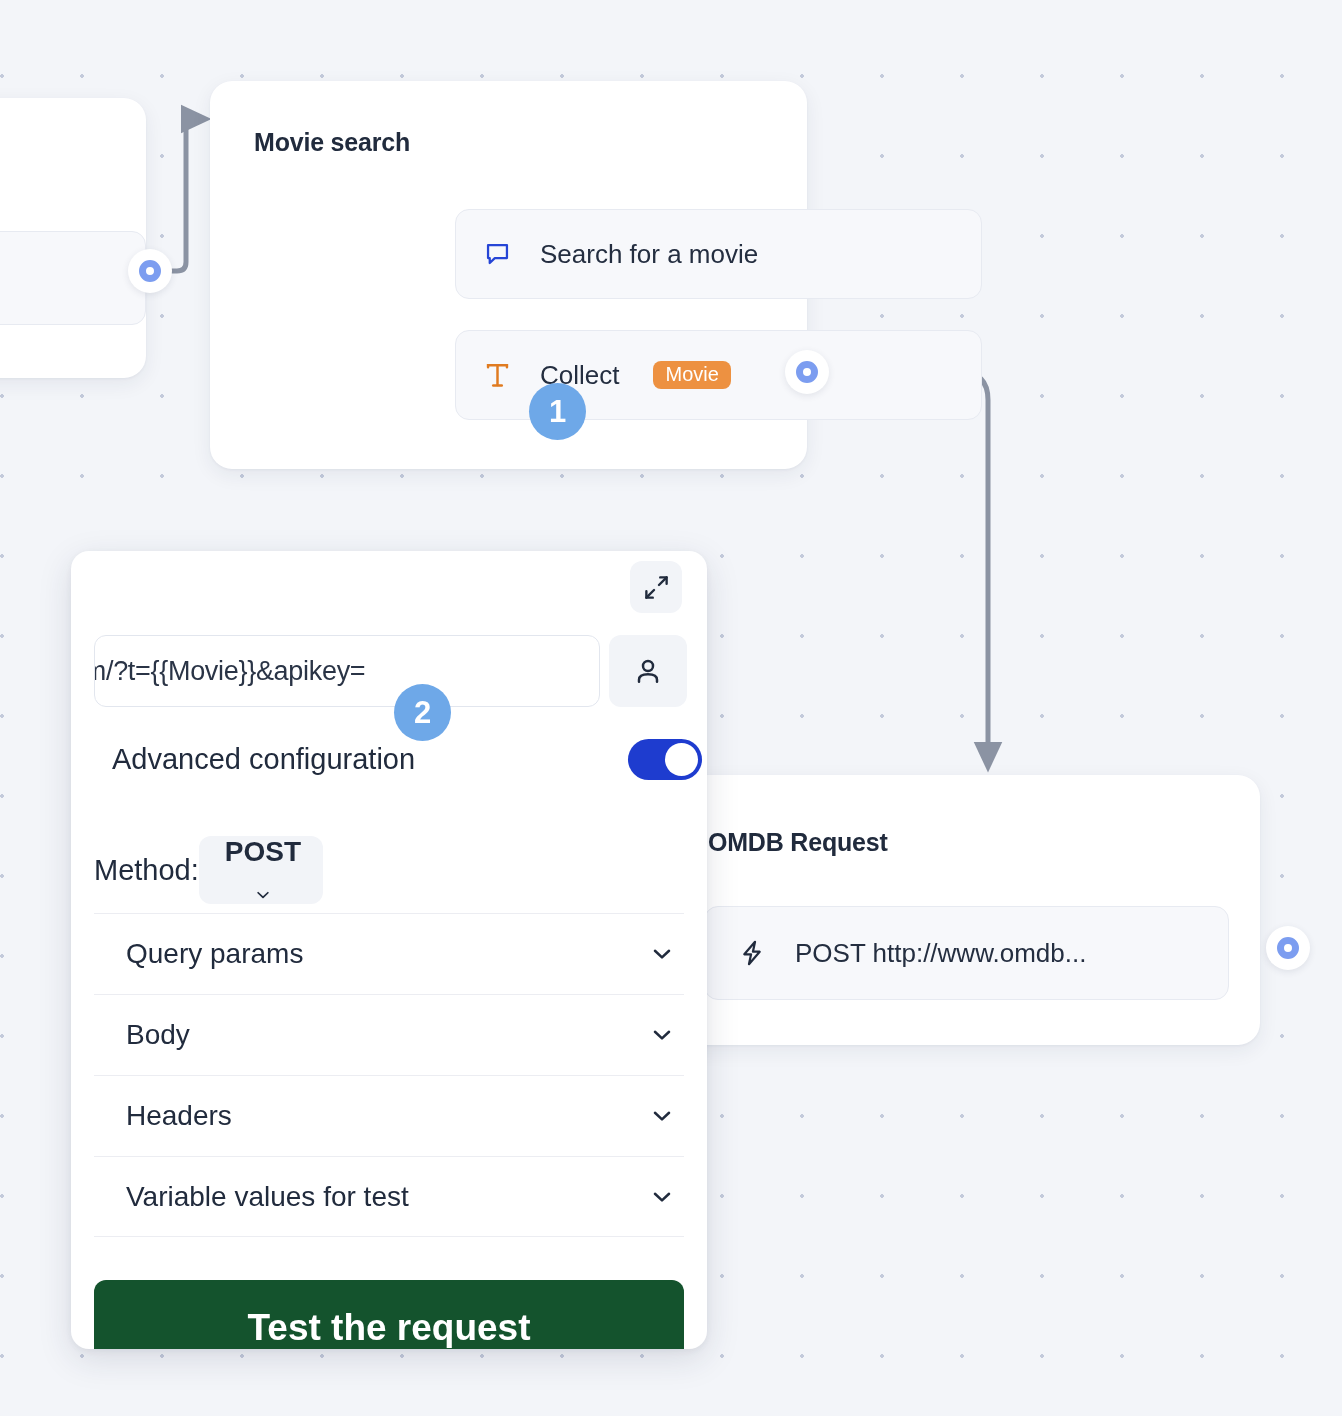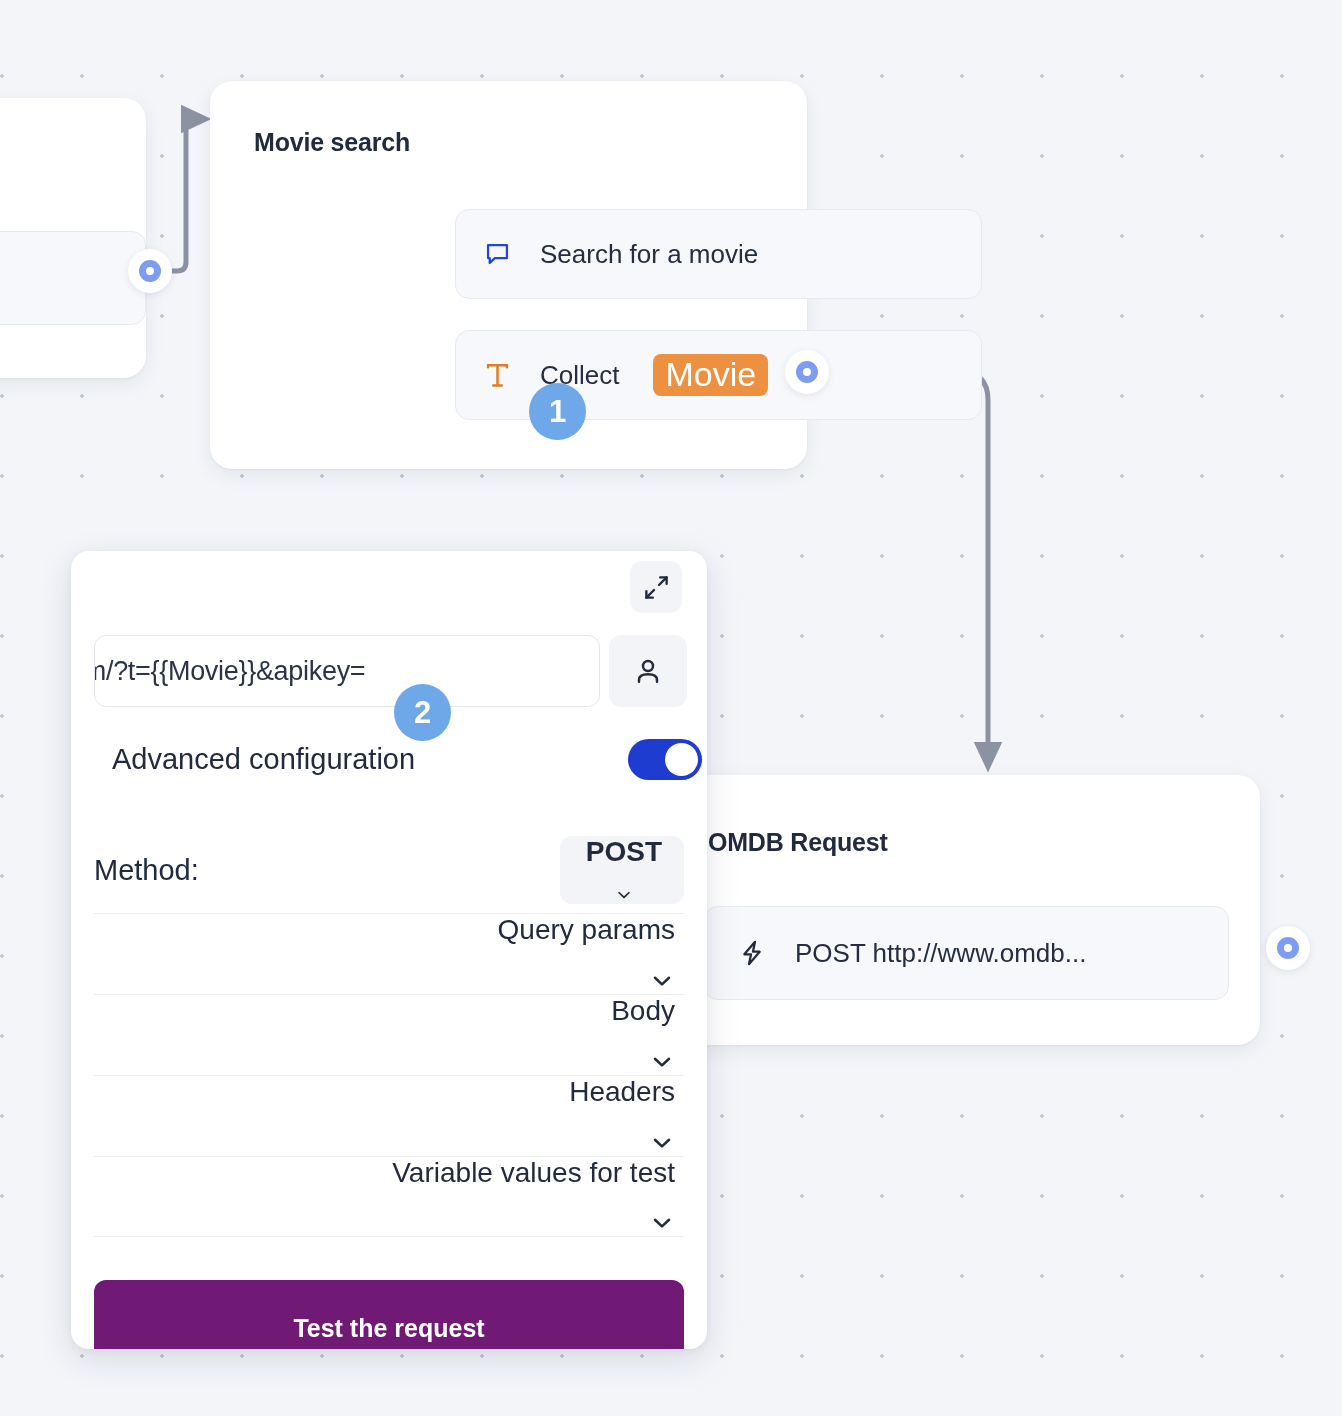--- a/index.html
+++ b/index.html
@@ -77,21 +77,21 @@
   #node-movie-search .node-row { position: absolute; left: 245px; width: 527px; height: 90px; padding: 0 26px; }
   #node-movie-search .row-1 { top: 128px; }
   #node-movie-search .row-2 { top: 249px; }
 
   .var-chip {
     display: inline-block;
     background: #ed9141;
     color: #ffffff;
     border-radius: 8px;
     padding: 3px 12px 5px;
-    font-size: 34px;
+    font-size: 20px;
     line-height: 1;
     margin-left: 6px;
   }
 
   
   #node-partial {
     left: -150px;
     top: 98px;
     width: 296px;
     height: 280px;
@@ -245,21 +245,20 @@
     border-radius: 50%;
     background: #ffffff;
   }
   .method-row {
     position: absolute;
     left: 23px;
     top: 285px;
     width: 590px;
     display: flex;
     align-items: center;
-    justify-content: space-between;
   }
   .method-label { font-size: 29px; color: #212b3d; }
   .method-select {
     display: flex;
     align-items: center;
     gap: 18px;
     background: #f2f4f8;
     border: none;
     border-radius: 12px;
     height: 68px;
@@ -274,40 +273,39 @@
   .accordion {
     position: absolute;
     left: 23px;
     top: 362px;
     width: 590px;
   }
   .acc-item {
     height: 81px;
     border-top: 1px solid #ecedf2;
     display: flex;
-    align-items: flex-end;
+    align-items: center;
     justify-content: space-between;
     padding: 0 9px 0 32px;
     box-sizing: border-box;
     cursor: pointer;
-    flex-direction: column;
   }
   .acc-label { font-size: 28px; color: #212b3d; }
   .acc-item:last-of-type { border-bottom: 1px solid #ecedf2; }
   #test-btn {
     position: absolute;
     left: 23px;
     top: 729px;
     width: 590px;
     height: 96px;
-    background: #701a75;
+    background: #14532d;
     color: #ffffff;
     border: none;
     border-radius: 12px;
-    font-size: 25px;
+    font-size: 37px;
     font-weight: 700;
     cursor: pointer;
     font-family: "Liberation Sans", sans-serif;
   }
 
   
   .step-badge {
     position: absolute;
     width: 57px;
     height: 57px;

